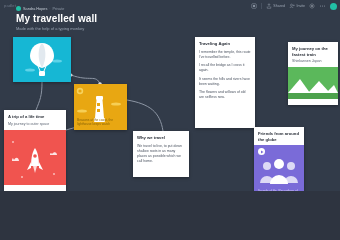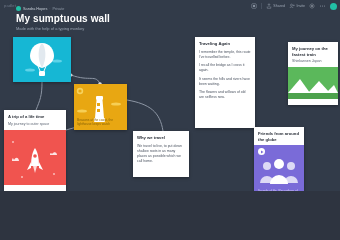--- a/index.html
+++ b/index.html
@@ -128,21 +128,21 @@
     </div>
   </div>
 
   <div class="header">
     <div class="owner-row">
       <span class="owner-dot"></span>
       <span class="owner-name">Sandra Hopes</span>
       <span class="owner-sep">·</span>
       <span class="owner-priv">Private</span>
     </div>
-    <div class="wall-title">My sumptuous wall</div>
+    <div class="wall-title">My travelled wall</div>
     <div class="wall-sub">Made with the help of a typing monkey</div>
   </div>
 
   <svg class="canvas">
     <path d="M71 75 C 90 82, 96 74, 100 84" stroke="#8d96a4" stroke-width="1" fill="none"></path>
     <path d="M42 82 C 42 96, 40 100, 36 110" stroke="#8d96a4" stroke-width="1" fill="none"></path>
     <path d="M127 100 C 150 104, 160 112, 163 131" stroke="#8d96a4" stroke-width="1" fill="none"></path>
     <path d="M66 130 C 80 126, 88 124, 100 124" stroke="#8d96a4" stroke-width="1" fill="none"></path>
     <circle cx="100" cy="84" r="1.8" fill="#e8eaee"></circle>
     <circle cx="71" cy="75" r="1.5" fill="#e8eaee"></circle>

